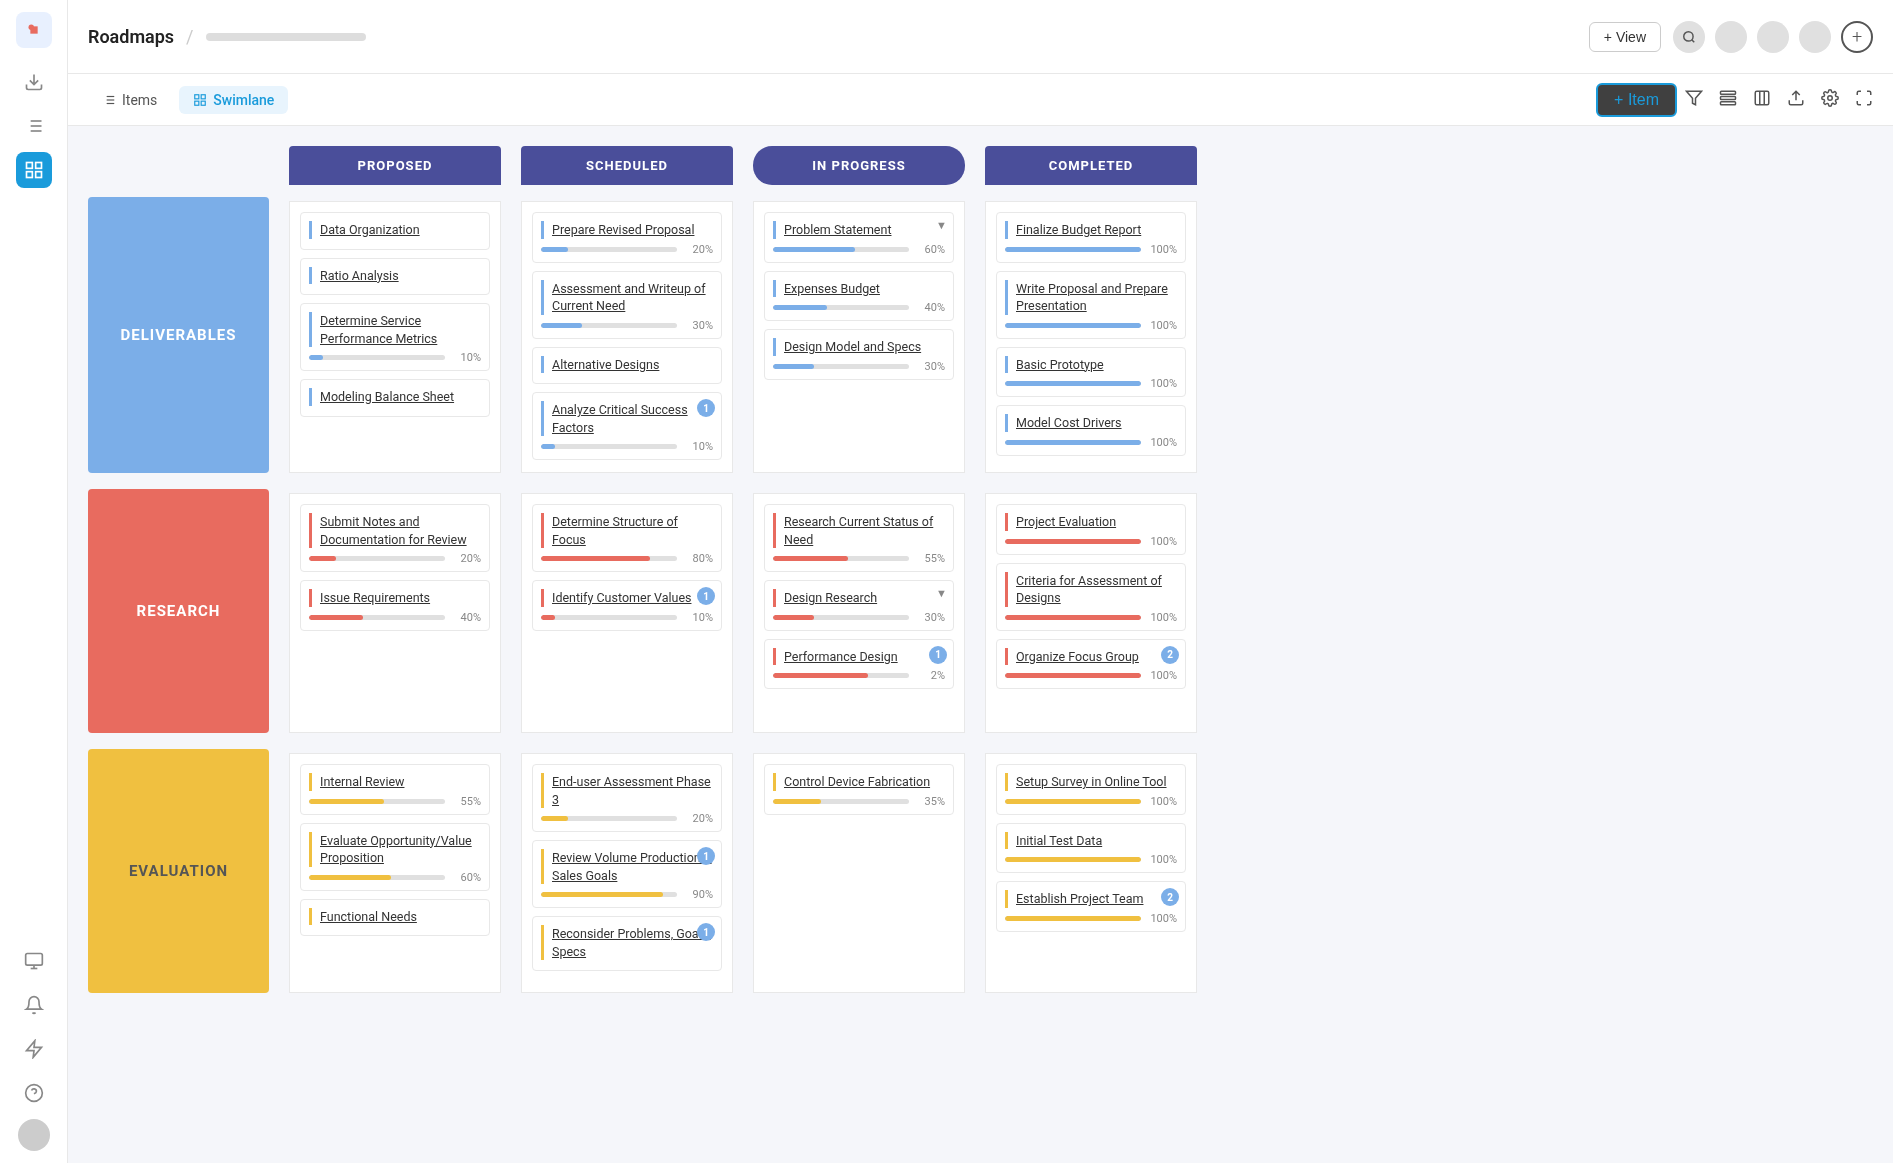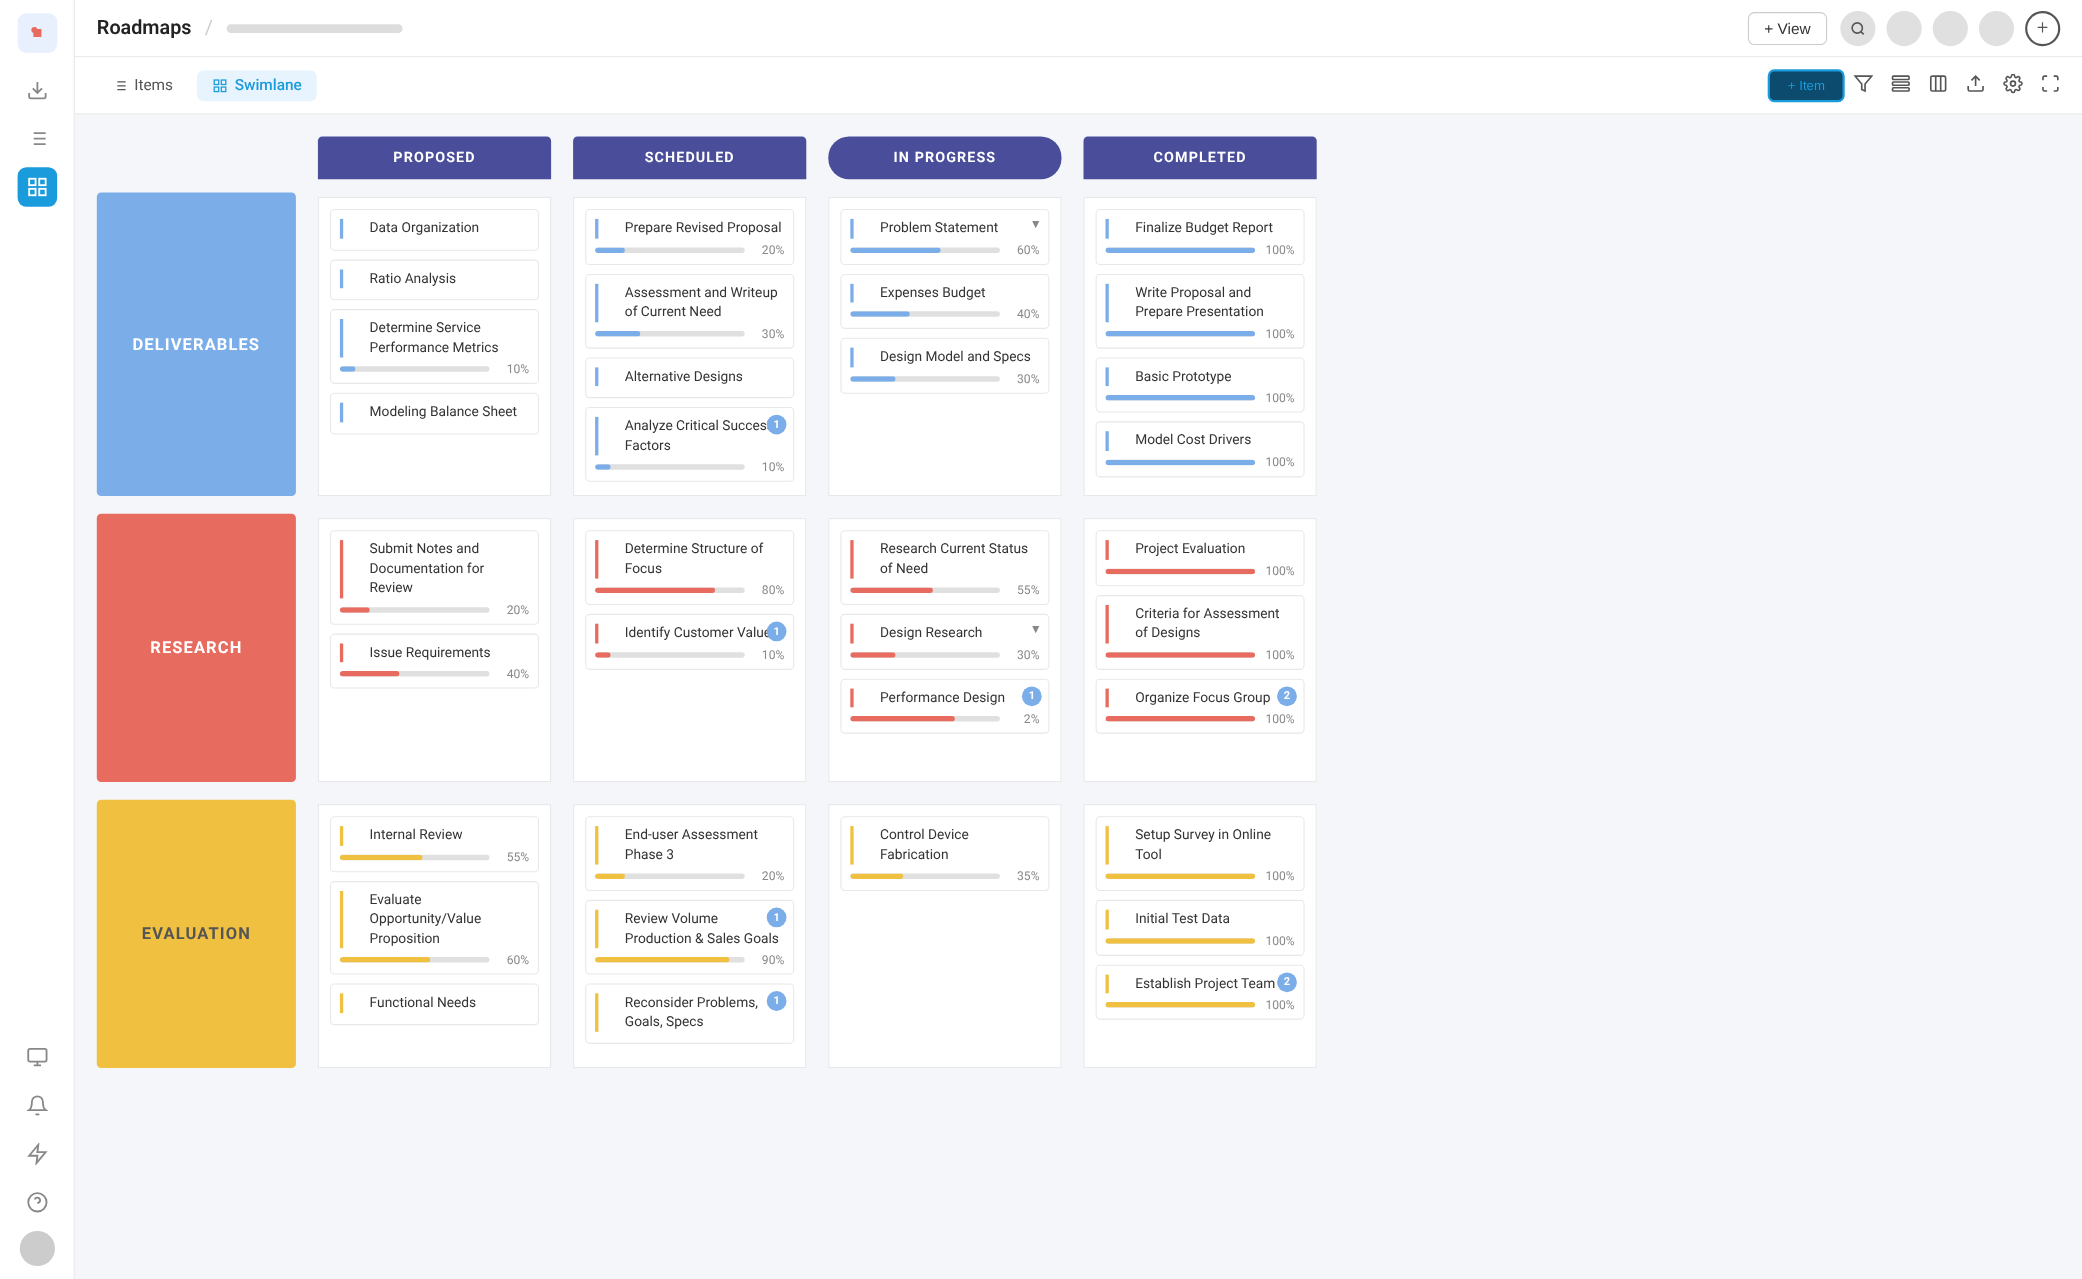--- a/index.html
+++ b/index.html
@@ -39,21 +39,21 @@
       width: 32px; height: 32px;
       border-radius: 50%;
       background: #ccc;
     }
 
     
     .main { flex: 1; display: flex; flex-direction: column; overflow: hidden; }
 
     
     .topbar {
-      height: 52px;
+      height: 74px;
       background: #fff;
       border-bottom: 1px solid #e8e8e8;
       display: flex;
       align-items: center;
       padding: 0 20px;
       gap: 12px;
     }
     .topbar-title {
       font-size: 18px;
       font-weight: 600;
@@ -118,23 +118,23 @@
     .toolbar-tab.active {
       background: #e8f4fd;
       color: #1a9bdb;
       font-weight: 500;
     }
     .toolbar-spacer { flex: 1; }
     .toolbar-add-btn {
       border: 2px solid #1a9bdb;
       border-radius: 6px;
       padding: 6px 16px;
-      font-size: 12px;
+      font-size: 16px;
       color: #1a9bdb;
-      background: #0c4a6e;
+      background: #404040;
       cursor: pointer;
       display: flex; align-items: center; gap: 6px;
       font-weight: 500;
     }
     .toolbar-action-icons { display: flex; gap: 16px; align-items: center; color: #555; }
     .toolbar-action-icon { cursor: pointer; }
 
     
     .board {
       flex: 1;
@@ -199,22 +199,23 @@
       border-radius: 4px;
       padding: 8px 8px 6px 8px;
       margin-bottom: 2px;
       position: relative;
     }
     .card-title {
       font-size: 12.5px;
       color: #333;
       line-height: 1.4;
       margin-bottom: 4px;
-      padding-left: 24px;
+      padding-left: 8px;
       border-left: 3px solid #7baee8;
+      text-decoration: underline;
     }
 
     .progress-row {
       display: flex;
       align-items: center;
       gap: 6px;
       margin-top: 2px;
     }
     .progress-bar-bg {
       flex: 1;

